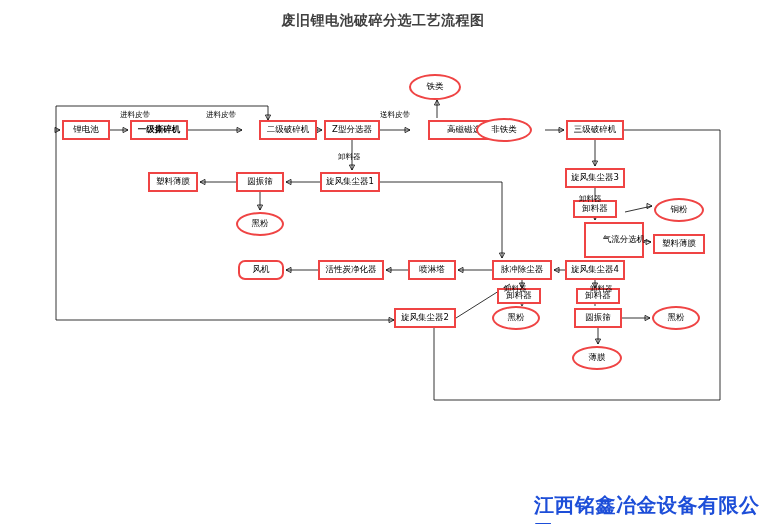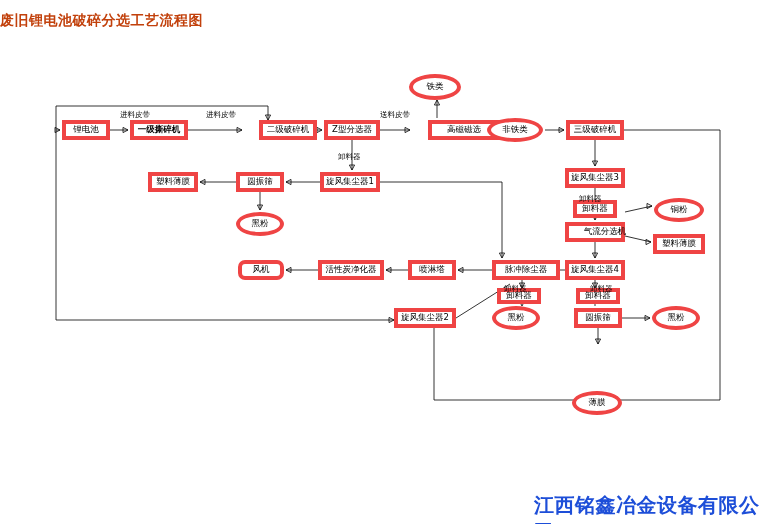--- a/index.html
+++ b/index.html
@@ -13,38 +13,39 @@
     height: 524px;
     background: #ffffff;
     font-family: "DejaVu Sans", "Liberation Sans", sans-serif;
     overflow: hidden;
   }
   #title {
     position: absolute;
     left: 0;
     top: 12px;
     width: 766px;
+    text-align: center;
     font-size: 14px;
     font-weight: bold;
-    color: #c2410c;
+    color: #404040;
     letter-spacing: 0.5px;
   }
   #footer {
     position: absolute;
     left: 534px;
     top: 492px;
     font-size: 20px;
     font-weight: bold;
     color: #1d4ed8;
     letter-spacing: 0.5px;
   }
   .node {
     position: absolute;
     box-sizing: border-box;
-    border: 4px solid #ef4444;
+    border: 2px solid #ef4444;
     background: #ffffff;
     color: #000000;
     font-size: 8.5px;
     display: flex;
     align-items: center;
     justify-content: center;
     text-align: center;
     line-height: 1.1;
     white-space: nowrap;
   }
@@ -160,21 +161,21 @@
       </div>
       <div class="node" style="left: 324px; top: 120px; width: 56px; height: 20px;">
         <span>Z型分选器</span>
       </div>
       <div class="node" style="left: 412px; top: 120px; width: 72px; height: 20px; margin-left: 16px;">
         <span>高磁磁选</span>
       </div>
       <div class="node ellipse" style="left: 409px; top: 74px; width: 52px; height: 26px;">
         <span>铁类</span>
       </div>
-      <div class="node ellipse" style="left: 487px; top: 118px; width: 56px; height: 24px;">
+      <div class="node ellipse" style="left: 476px; top: 118px; width: 56px; height: 24px;">
         <span>非铁类</span>
       </div>
       <div class="node" style="left: 566px; top: 120px; width: 58px; height: 20px;">
         <span>三级破碎机</span>
       </div>
       <div class="node" style="left: 320px; top: 172px; width: 60px; height: 20px;">
         <span>旋风集尘器1</span>
       </div>
       <div class="node" style="left: 236px; top: 172px; width: 48px; height: 20px;">
         <span>圆振筛</span>
@@ -184,51 +185,51 @@
       </div>
       <div class="node ellipse" style="left: 236px; top: 212px; width: 48px; height: 24px;">
         <span>黑粉</span>
       </div>
       <div class="node" style="left: 565px; top: 168px; width: 60px; height: 20px;">
         <span>旋风集尘器3</span>
       </div>
       <div class="node" style="left: 573px; top: 200px; width: 44px; height: 18px;">
         <span>卸料器</span>
       </div>
-      <div class="node" style="left: 565px; top: 222px; width: 60px; height: 20px; padding-left: 20px;">
+      <div class="node" style="left: 584px; top: 222px; width: 60px; height: 36px; padding-left: 20px;">
         <span>气流分选机</span>
       </div>
       <div class="node ellipse" style="left: 654px; top: 198px; width: 50px; height: 24px;">
         <span>铜粉</span>
       </div>
       <div class="node" style="left: 653px; top: 234px; width: 52px; height: 20px;">
         <span>塑料薄膜</span>
       </div>
-      <div class="node" style="left: 492px; top: 260px; width: 68px; height: 20px;">
+      <div class="node" style="left: 492px; top: 260px; width: 60px; height: 20px;">
         <span>脉冲除尘器</span>
       </div>
       <div class="node" style="left: 565px; top: 260px; width: 60px; height: 20px;">
         <span>旋风集尘器4</span>
       </div>
       <div class="node" style="left: 497px; top: 288px; width: 44px; height: 16px;">
         <span>卸料器</span>
       </div>
       <div class="node ellipse" style="left: 492px; top: 306px; width: 48px; height: 24px;">
         <span>黑粉</span>
       </div>
       <div class="node" style="left: 576px; top: 288px; width: 44px; height: 16px;">
         <span>卸料器</span>
       </div>
       <div class="node" style="left: 574px; top: 308px; width: 48px; height: 20px;">
         <span>圆振筛</span>
       </div>
       <div class="node ellipse" style="left: 652px; top: 306px; width: 48px; height: 24px;">
         <span>黑粉</span>
       </div>
-      <div class="node ellipse" style="left: 572px; top: 346px; width: 50px; height: 24px; margin-top: 45px;">
+      <div class="node ellipse" style="left: 572px; top: 346px; width: 50px; height: 24px;">
         <span>薄膜</span>
       </div>
       <div class="node" style="left: 408px; top: 260px; width: 48px; height: 20px;">
         <span>喷淋塔</span>
       </div>
       <div class="node" style="left: 318px; top: 260px; width: 66px; height: 20px;">
         <span>活性炭净化器</span>
       </div>
       <div class="node" style="left: 238px; top: 260px; width: 46px; height: 20px; border-radius: 7px;">
         <span>风机</span>

